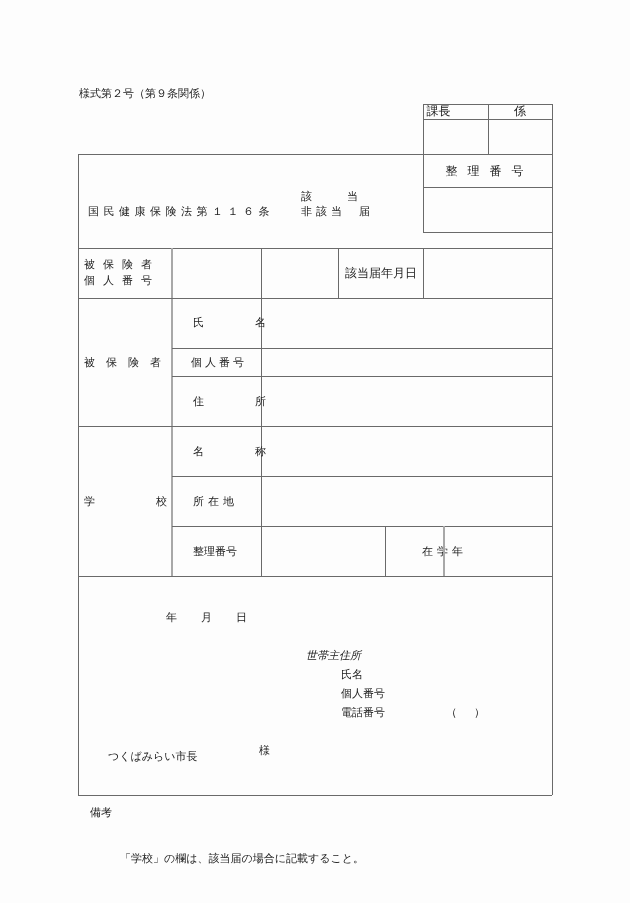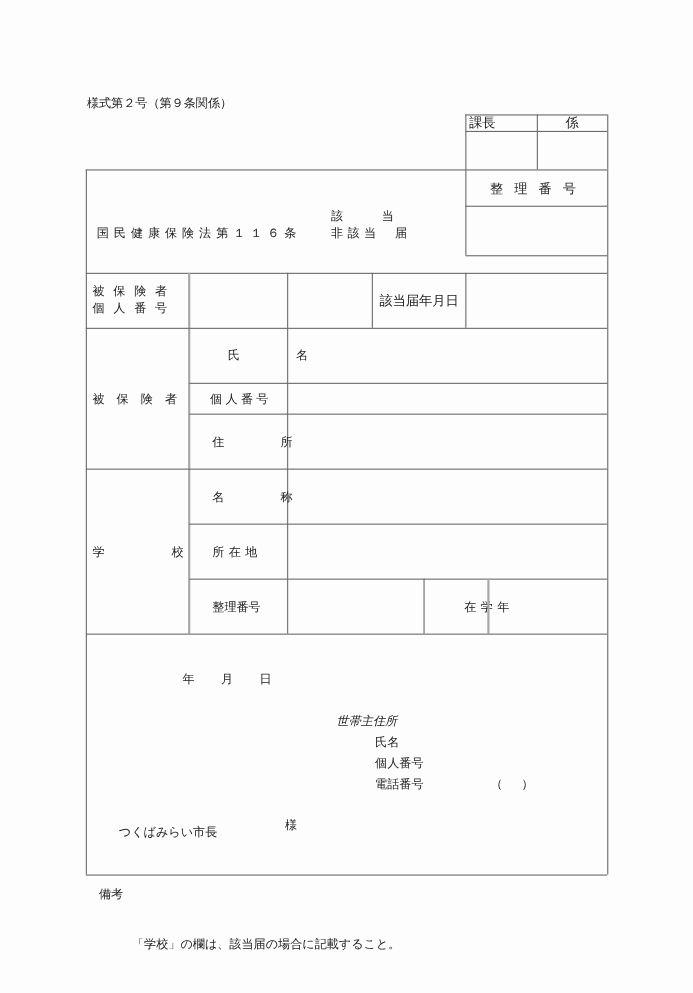--- a/index.html
+++ b/index.html
@@ -75,21 +75,21 @@
     <div class="cell" style="left:339px; top:249px; width:84px; height:49px;">
       <span>該当届年月日</span>
     </div>
     <div class="field" style="left:424px; top:249px; width:127px; height:48px;"></div>
   </div>
 
   <div class="hl" style="left:78px; top:298px; width:474px;"></div>
   <div>
     <div class="txt" style="left:84px; top:357px; letter-spacing:11px;">被保険者</div>
 
-    <div class="txt" style="left:207px; top:317px; letter-spacing:20px;">氏　名</div>
+    <div class="txt" style="left:193px; top:317px; letter-spacing:20px;">氏　名</div>
     <div class="field" style="left:262px; top:299px; width:289px; height:48px;"></div>
 
     <div class="hl" style="left:172px; top:348px; width:380px;"></div>
     <div class="txt" style="left:191px; top:357px; letter-spacing:3px;">個人番号</div>
     <div class="field" style="left:262px; top:349px; width:289px; height:26px;"></div>
 
     <div class="hl" style="left:172px; top:376px; width:380px;"></div>
     <div class="txt" style="left:193px; top:396px; letter-spacing:20px;">住　所</div>
     <div class="field" style="left:262px; top:377px; width:289px; height:48px;"></div>
   </div>

